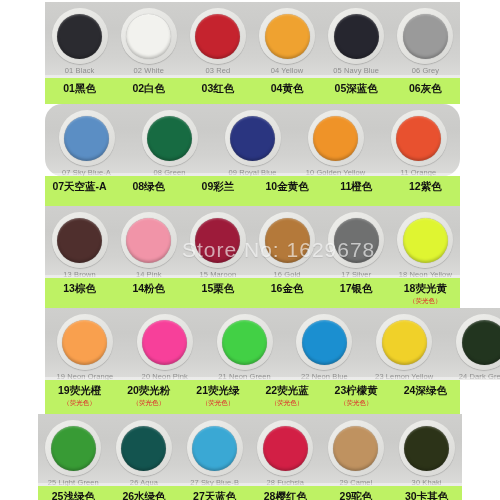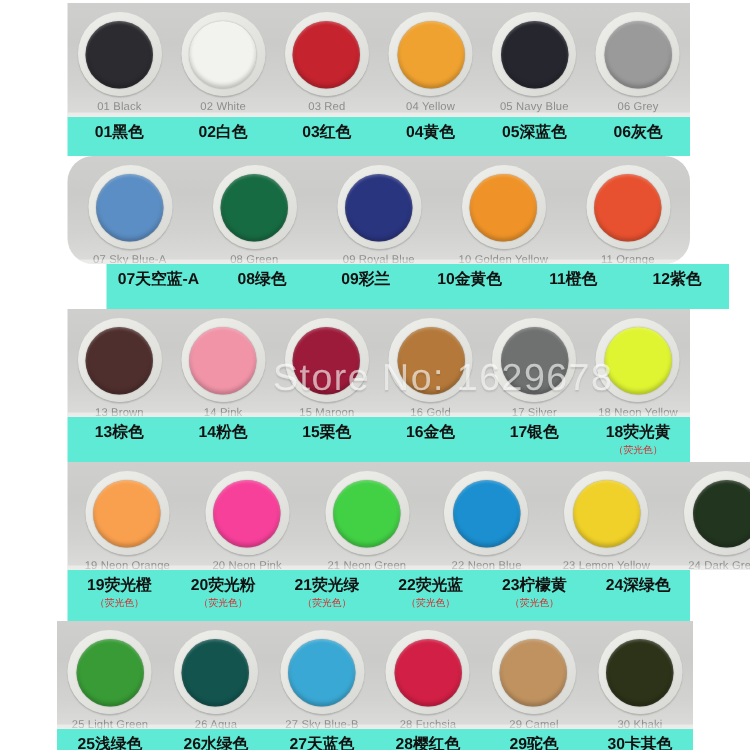--- a/index.html
+++ b/index.html
@@ -79,21 +79,21 @@
     letter-spacing: 0.1px;
     white-space: nowrap;
     text-align: center;
     line-height: 10px;
   }
   
   .captions {
     display: flex;
     align-items: flex-start;
     justify-content: space-around;
-    background: #5eead4;
+    background: #bef264;
     position: relative;
   }
   .cap {
     width: 68px;
     text-align: center;
     display: flex;
     flex-direction: column;
     align-items: center;
   }
   .cap-zh {
@@ -107,21 +107,21 @@
     font-size: 6.5px;
     color: #e0242a;
     white-space: nowrap;
     line-height: 9px;
     margin-top: 1px;
   }
   .watermark {
     position: absolute;
     left: 182px;
     top: 236px;
-    font-size: 25px;
+    font-size: 21px;
     color: rgba(255,255,255,0.62);
     font-family: "Liberation Sans", sans-serif;
     letter-spacing: 1px;
     white-space: nowrap;
     pointer-events: none;
     text-shadow: 0 1px 1px rgba(0,0,0,0.10);
   }
 </style>
 </head>
 <body>
@@ -218,21 +218,21 @@
               <div class="en-label">10 Golden Yellow</div>
             </div>
             <div class="cell">
               <div class="disc-wrap">
                 <div class="disc" style="background: rgb(232, 81, 47);"></div>
               </div>
               <div class="en-label">11 Orange</div>
             </div>
           </div>
         </div>
-        <div class="captions" style="height: 26px; margin-left: 71px; width: 415px; padding-top: 4px;">
+        <div class="captions" style="height: 26px; margin-left: 45px; width: 415px; padding-top: 4px;">
           <div class="cap">
             <div class="cap-zh">07天空蓝-A</div>
           </div>
           <div class="cap">
             <div class="cap-zh">08绿色</div>
           </div>
           <div class="cap">
             <div class="cap-zh">09彩兰</div>
           </div>
           <div class="cap">

